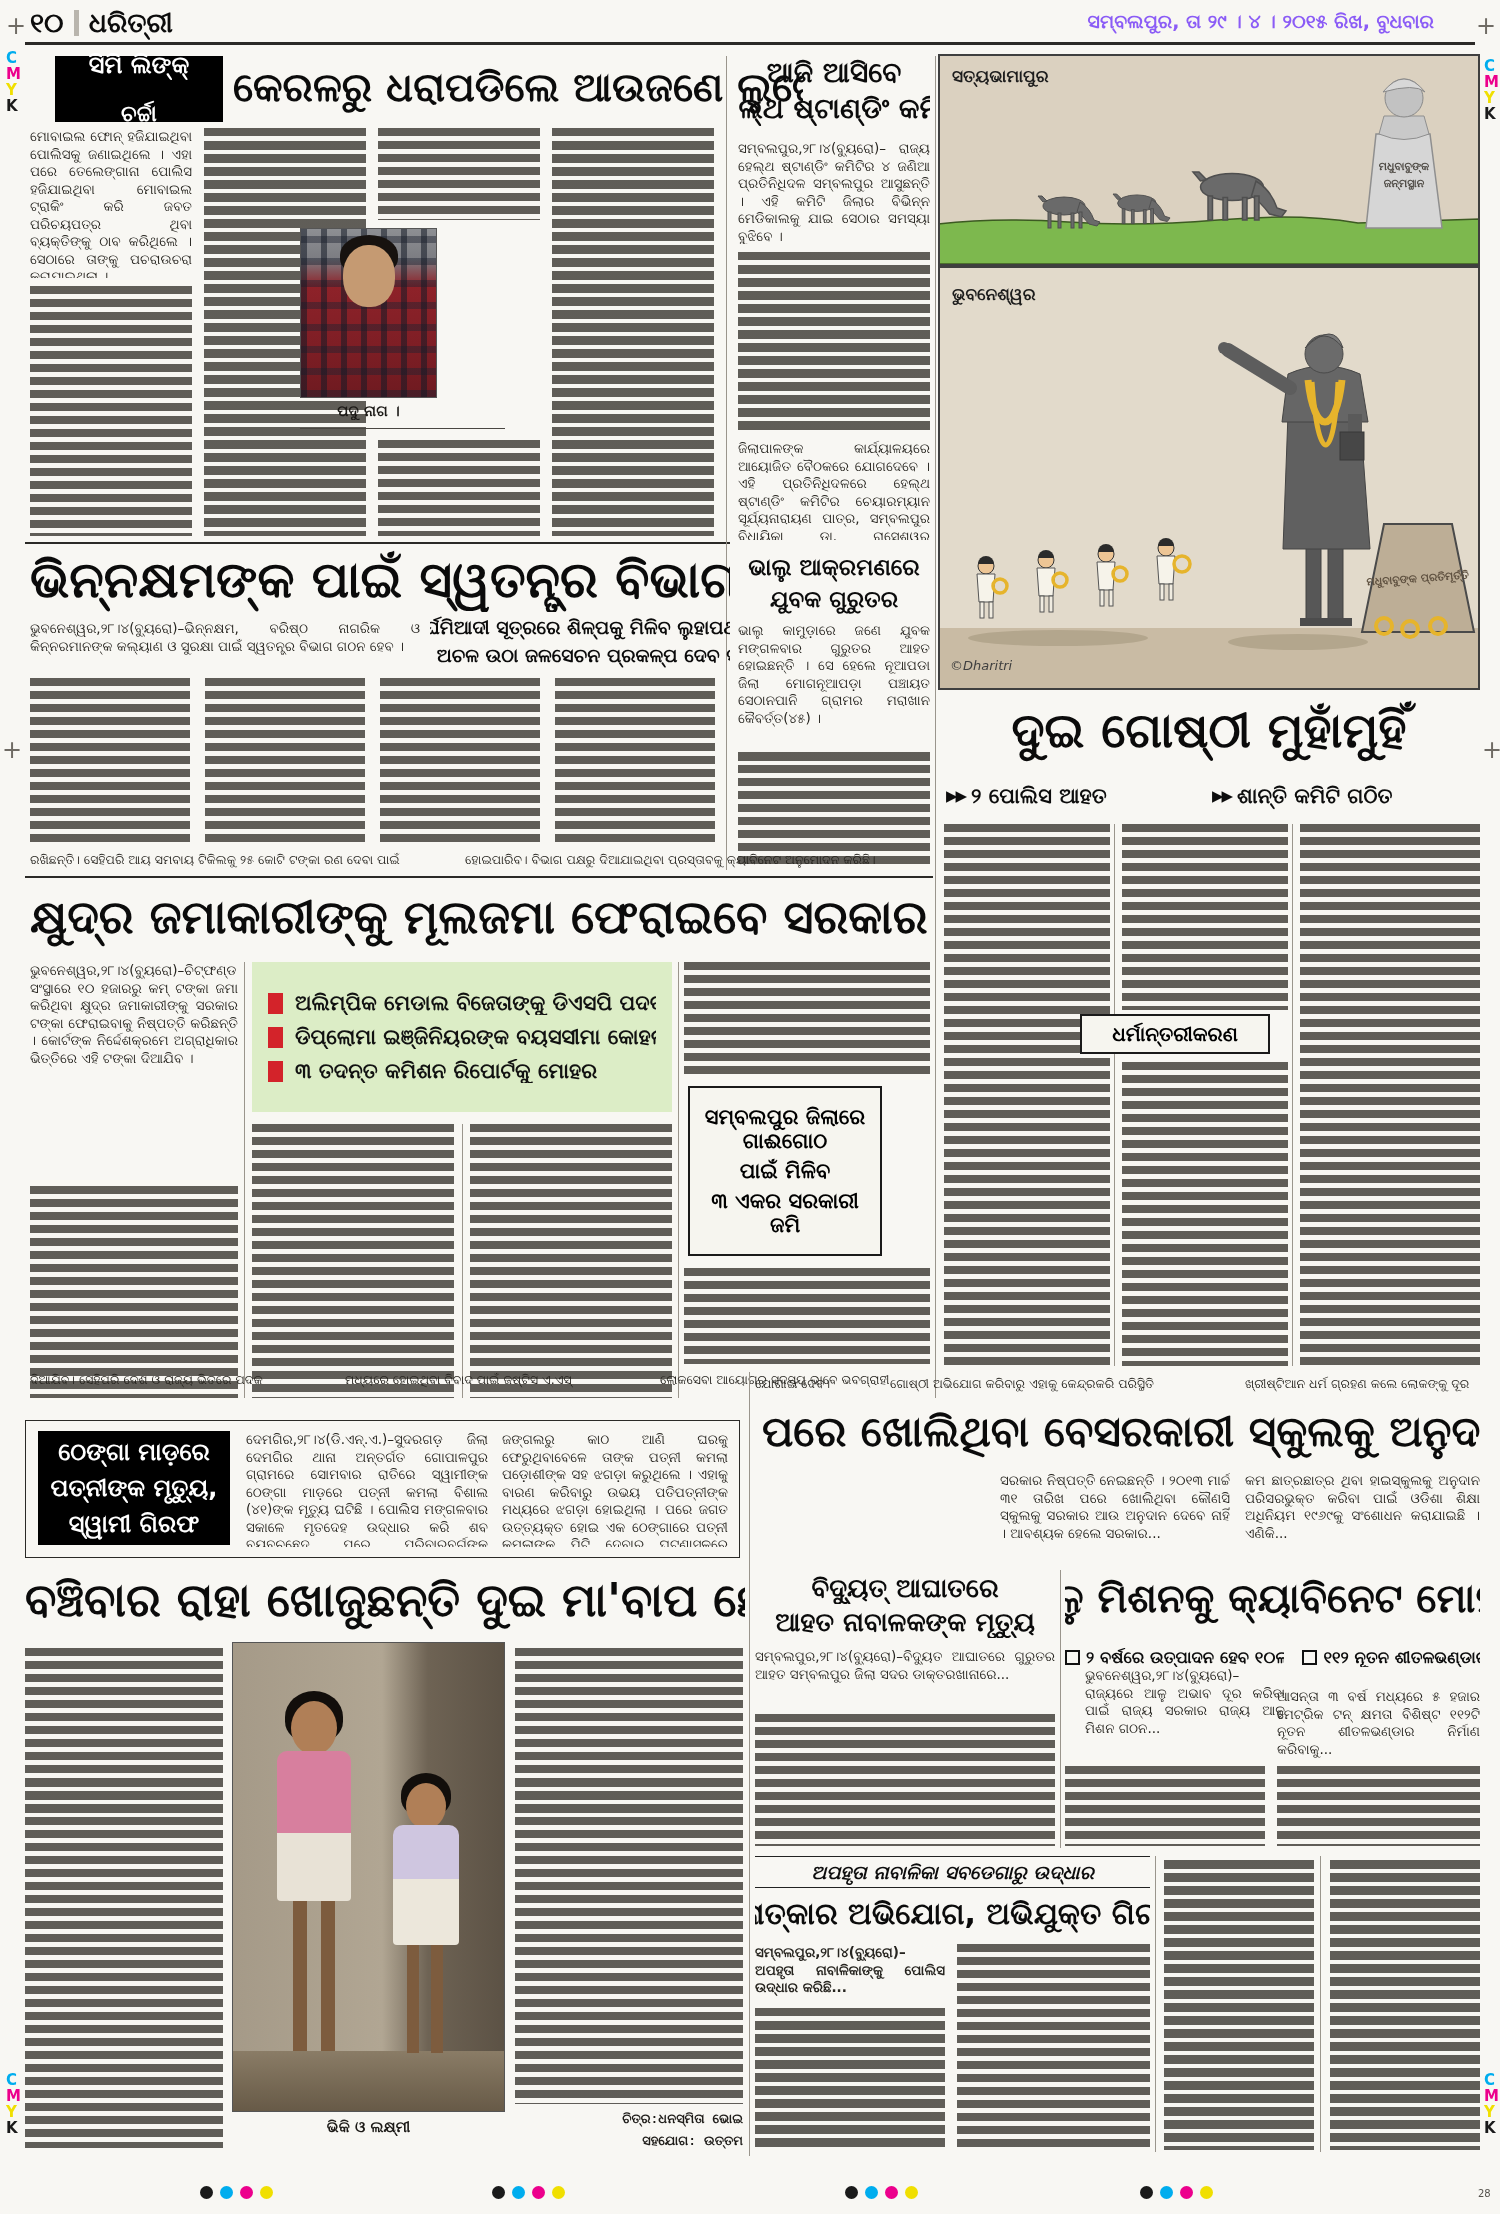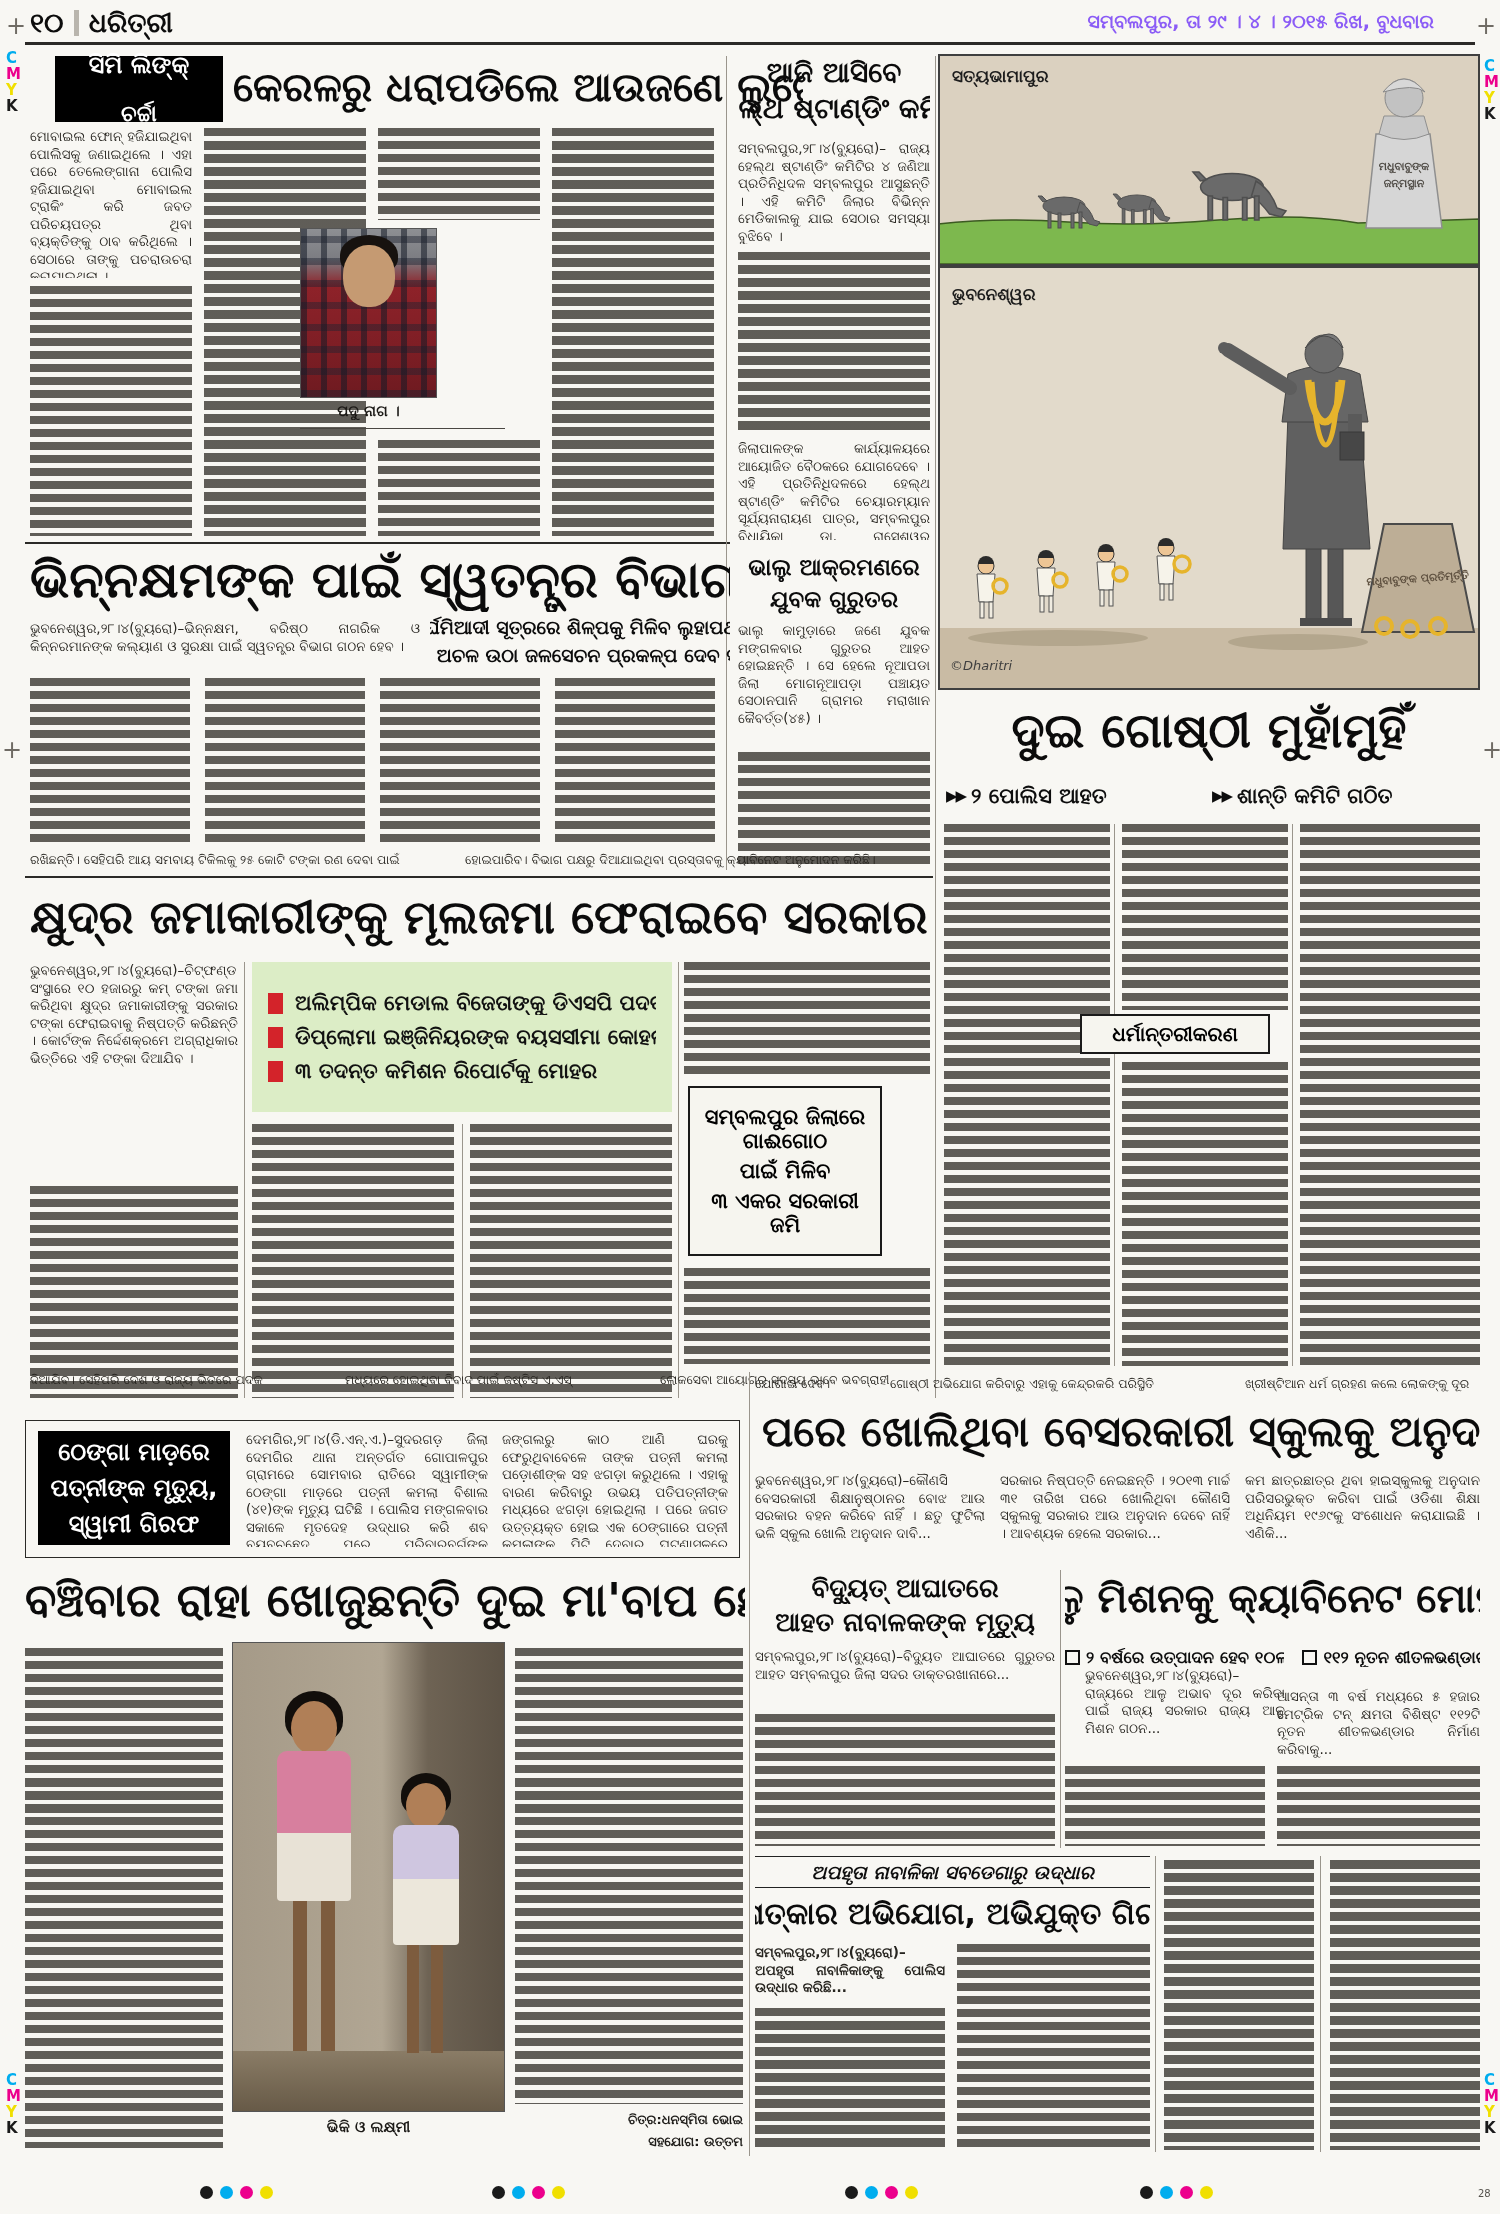--- a/index.html
+++ b/index.html
@@ -22,21 +22,21 @@
   .redsq{width:15px;height:21px;background:#d3232a;flex:0 0 auto;}
   .borderbox{border:2px solid #1a1a1a;display:flex;flex-direction:column;align-items:center;justify-content:center;gap:6px;font-weight:bold;text-align:center;background:#f6f5ef;box-sizing:border-box;}
   .caption{font-size:15px;font-weight:bold;color:#1c1a17;text-align:center;white-space:nowrap;overflow:hidden;}
   .marker{font-size:15px;letter-spacing:-2px;margin-right:6px;}
   .subcell{display:flex;align-items:center;font-weight:bold;font-size:21px;color:#0d0d0d;white-space:nowrap;overflow:hidden;}
   .cross{color:#6f6b64;font-size:24px;font-weight:normal;}
   .cmyk-stack{display:flex;flex-direction:column;font-weight:bold;font-size:15px;line-height:16px;}
   .deck{display:flex;align-items:center;gap:18px;font-weight:bold;font-size:16.5px;white-space:nowrap;overflow:hidden;color:#0d0d0d;}
   .decksq{width:11px;height:11px;border:2.5px solid #111;display:inline-block;flex:0 0 auto;}
   .banner{font-weight:bold;font-size:19px;text-align:center;color:#0d0d0d;border-top:1.5px solid #222;border-bottom:1.5px solid #222;display:flex;align-items:center;justify-content:center;white-space:nowrap;overflow:hidden;}
-  .credit-line{font-size:13px;font-weight:bold;color:#1e1c19;text-align:right;white-space:nowrap;overflow:hidden;}
+  .credit-line{font-size:13px;font-weight:bold;color:#1e1c19;text-align:right;white-space:nowrap;overflow:hidden;font-family:Liberation Mono, monospace;}
   .dotrow{display:flex;gap:7px;}
   .dot{width:13px;height:13px;border-radius:50%;}
   
   .photo-man{background:
       repeating-linear-gradient(90deg, rgba(20,26,38,.55) 0 6px, rgba(0,0,0,0) 6px 20px),
       repeating-linear-gradient(0deg, rgba(30,34,48,.45) 0 7px, rgba(0,0,0,0) 7px 22px),
       linear-gradient(180deg,#8d8f93 0%, #7c7d82 18%, #8e2229 34%, #7e1e25 70%, #6e1a20 100%);
       border:1px solid #555;box-sizing:border-box;overflow:hidden;}
   .face{position:absolute;left:50%;transform:translateX(-50%);background:#c59a72;border-radius:48% 48% 46% 46%;}
   .hair{position:absolute;left:50%;transform:translateX(-50%);background:#17120f;border-radius:50% 50% 40% 40%;}
@@ -338,21 +338,20 @@
   <div class="abs fake" style="left:515px;top:1648px;width:228px;height:456px;"></div>
   <div class="abs credit-line" style="left:515px;top:2112px;width:228px;">ଚିତ୍ର:ଧନସ୍ମିତା ଭୋଇ</div>
   <div class="abs credit-line" style="left:515px;top:2134px;width:228px;">ସହଯୋଗ: ଉତ୍ତମ</div>
 
   <div class="abs vrule" style="left:749px;top:1372px;height:784px;"></div>
   <div class="abs small-line" style="left:755px;top:1376px;width:120px;">ଯୋଗାଇ ଦେବ।</div>
   <div class="abs small-line" style="left:890px;top:1376px;width:345px;">ଗୋଷ୍ଠୀ ଅଭିଯୋଗ କରିବାରୁ ଏହାକୁ କେନ୍ଦ୍ରକରି ପରିସ୍ଥିତି</div>
   <div class="abs small-line" style="left:1245px;top:1376px;width:235px;">ଖ୍ରୀଷ୍ଟିଆନ ଧର୍ମ ଗ୍ରହଣ କଲେ ଲୋକଙ୍କୁ ଦୂର</div>
 
   <div class="abs hl center nowrap" style="left:755px;top:1402px;width:725px;height:58px;font-size:42px;">୨୦୧୩ ପରେ ଖୋଲିଥିବା ବେସରକାରୀ ସ୍କୁଲକୁ ଅନୁଦାନ ବନ୍ଦ</div>
-  <div class="abs body-txt" style="left:755px;top:1472px;width:230px;height:88px;">ଭୁବନେଶ୍ୱର,୨୮।୪(ବ୍ୟୁରୋ)–କୌଣସି ବେସରକାରୀ ଶିକ୍ଷାନୁଷ୍ଠାନର ବୋଝ ଆଉ ସରକାର ବହନ କରିବେ ନାହିଁ । ଛତୁ ଫୁଟିଲା ଭଳି ସ୍କୁଲ ଖୋଲି ଅନୁଦାନ ଦାବି...</div>
   <div class="abs body-txt" style="left:1000px;top:1472px;width:230px;height:88px;">ସରକାର ନିଷ୍ପତ୍ତି ନେଇଛନ୍ତି । ୨୦୧୩ ମାର୍ଚ୍ଚ ୩୧ ତାରିଖ ପରେ ଖୋଲିଥିବା କୌଣସି ସ୍କୁଲକୁ ସରକାର ଆଉ ଅନୁଦାନ ଦେବେ ନାହିଁ । ଆବଶ୍ୟକ ହେଲେ ସରକାର...</div>
   <div class="abs body-txt" style="left:1245px;top:1472px;width:235px;height:88px;">କମ ଛାତ୍ରଛାତ୍ର ଥିବା ହାଇସ୍କୁଲକୁ ଅନୁଦାନ ପରିସରଭୁକ୍ତ କରିବା ପାଇଁ ଓଡିଶା ଶିକ୍ଷା ଅଧିନିୟମ ୧୯୬୯କୁ ସଂଶୋଧନ କରାଯାଇଛି । ଏଣିକି...</div>
 
   <div class="abs hl center nowrap" style="left:755px;top:1572px;width:300px;height:32px;font-size:26px;">ବିଦ୍ୟୁତ୍ ଆଘାତରେ</div>
   <div class="abs hl center nowrap" style="left:755px;top:1606px;width:300px;height:32px;font-size:26px;">ଆହତ ନାବାଳକଙ୍କ ମୃତ୍ୟୁ</div>
   <div class="abs body-txt" style="left:755px;top:1648px;width:300px;height:58px;">ସମ୍ବଲପୁର,୨୮।୪(ବ୍ୟୁରୋ)–ବିଦ୍ୟୁତ ଆଘାତରେ ଗୁରୁତର ଆହତ ସମ୍ବଲପୁର ଜିଲା ସଦର ଡାକ୍ତରଖାନାରେ...</div>
   <div class="abs fake" style="left:755px;top:1714px;width:300px;height:132px;"></div>
   <div class="abs vrule" style="left:1060px;top:1570px;height:278px;"></div>
 
   <div class="abs hl center nowrap" style="left:1065px;top:1570px;width:415px;height:56px;font-size:40px;">ଆଳୁ ମିଶନକୁ କ୍ୟାବିନେଟ ମୋହର</div>

